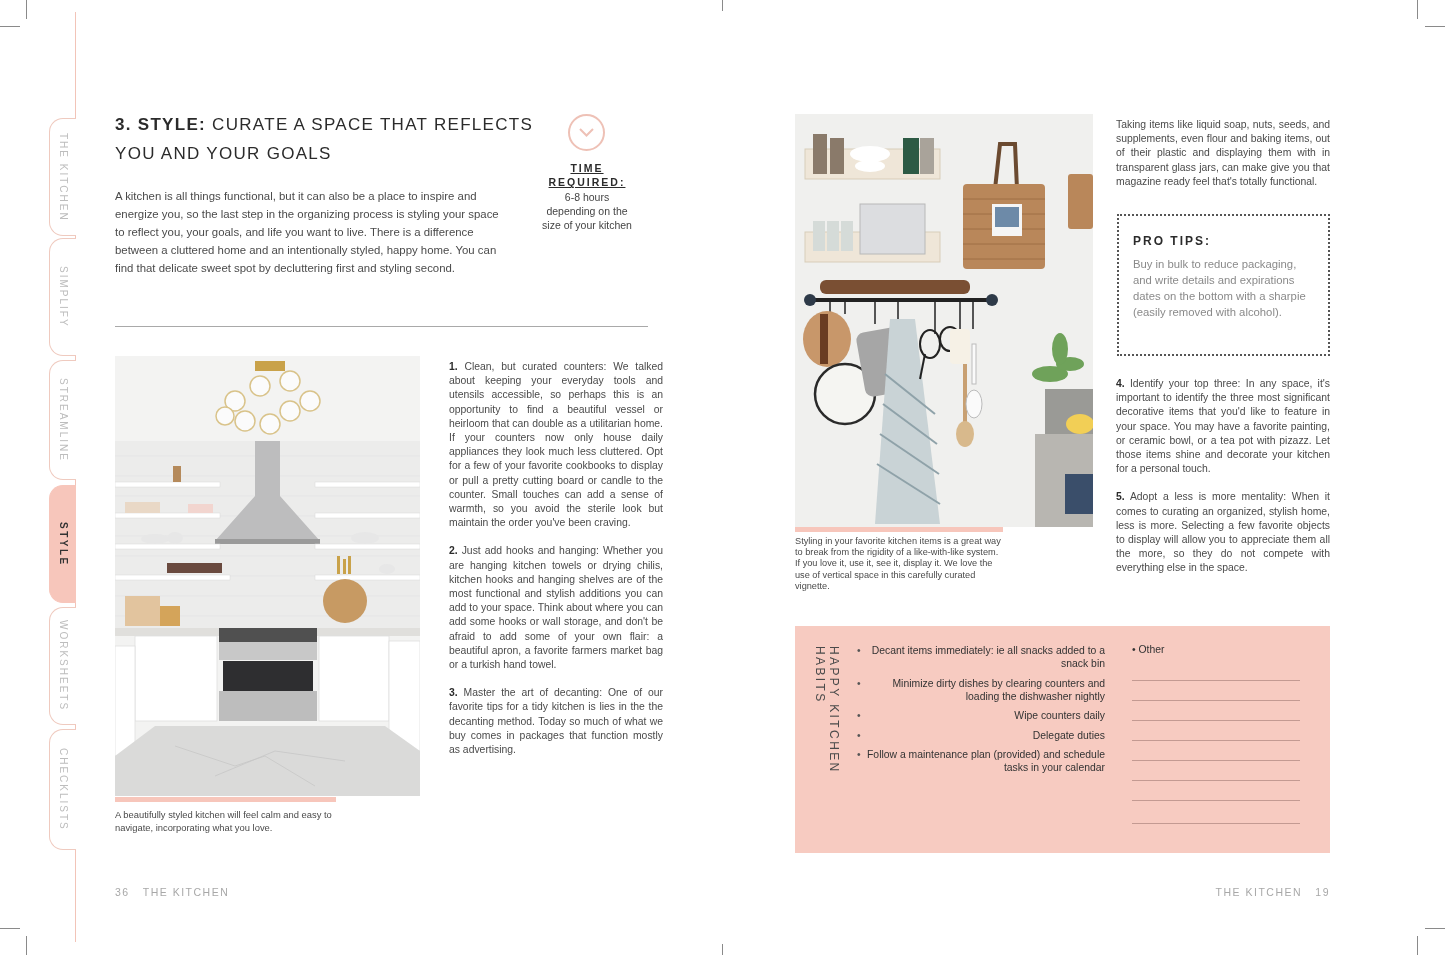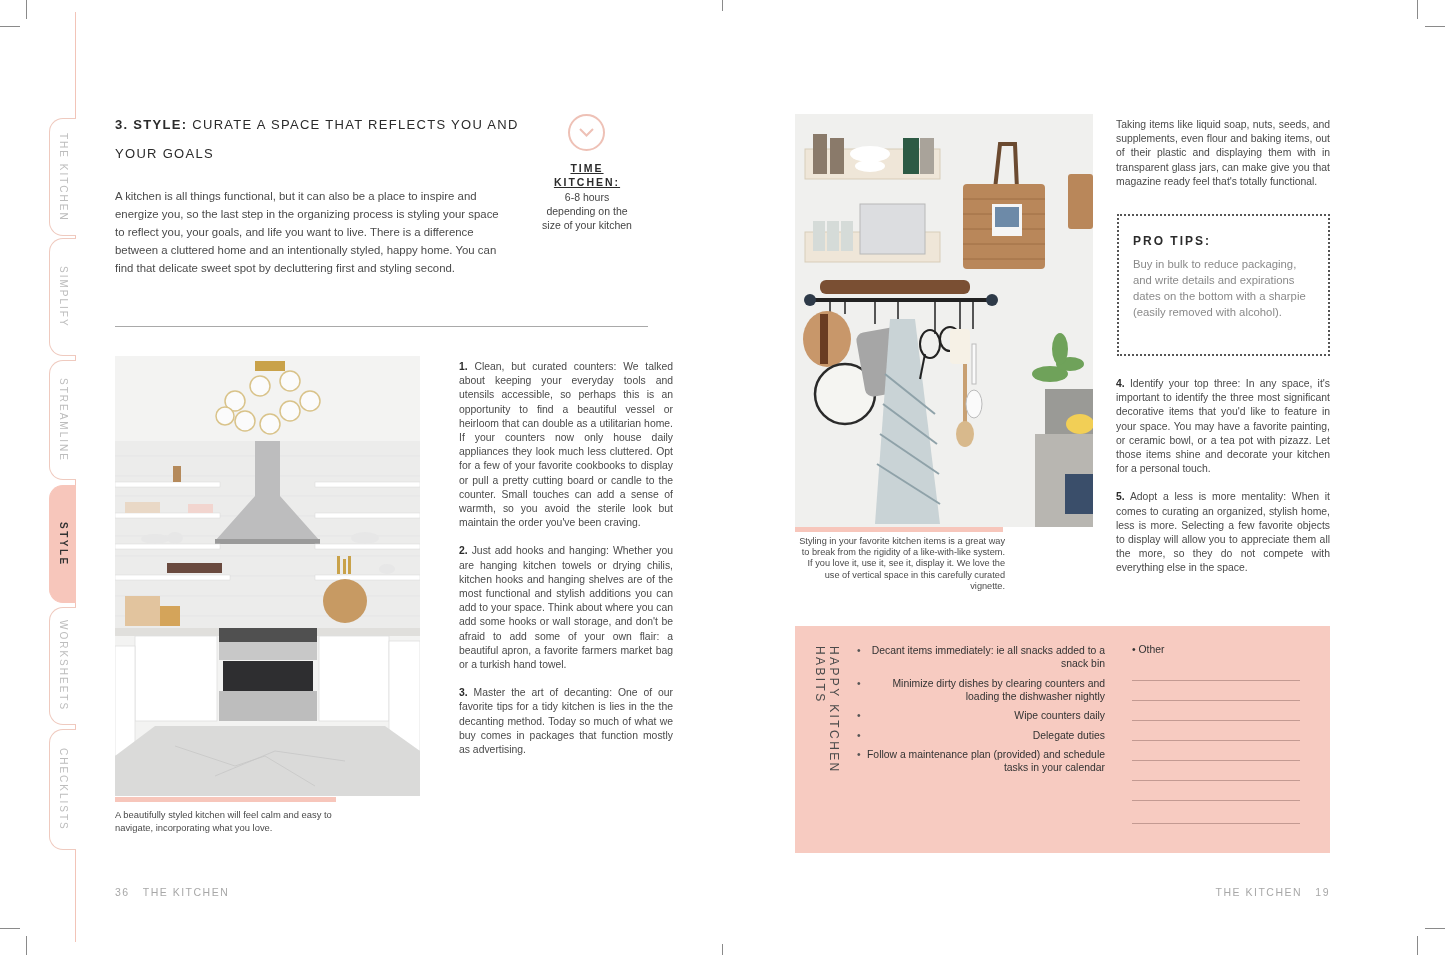--- a/index.html
+++ b/index.html
@@ -12,21 +12,21 @@
   .crop { position: absolute; background: #8a8a8a; }
 
   
   .tab-edge { position: absolute; left: 75px; top: 12px; width: 1px; height: 930px; background: #f2c4b8; }
   .tab { position: absolute; left: 49px; width: 27px; border: 1px solid #efcabf; border-right: none;
          border-radius: 14px 0 0 14px; background: #fff; display: flex; align-items: center; justify-content: center; }
   .tab.active { background: #f7c6bb; border-color: #f7c6bb; }
   .tab span { writing-mode: vertical-rl; font-size: 10px; letter-spacing: 2px; color: #bdbdbd; white-space: nowrap; }
   .tab.active span { color: #333; font-weight: bold; letter-spacing: 2.5px; }
 
-  .title { left: 115px; top: 110px; width: 420px; font-size: 13px; line-height: 29px; letter-spacing: 1.3px; color: #2b2b2b; }
+  .title { left: 115px; top: 110px; width: 420px; font-size: 17px; line-height: 29px; letter-spacing: 1.3px; color: #2b2b2b; }
   .title b { font-weight: bold; }
   .intro { left: 115px; top: 187px; width: 392px; font-size: 11.4px; line-height: 18px; color: #4a4a4a; }
 
   .clock { left: 568px; top: 114px; width: 37px; height: 37px; border: 2px solid #eec1b6; border-radius: 50%; }
   .time-block { left: 540px; top: 161px; width: 94px; text-align: center; font-size: 10.5px; line-height: 14.3px; color: #444; }
   .time-block .lbl { font-weight: bold; letter-spacing: 2px; color: #2b2b2b; display: block; text-decoration: underline; }
 
   .rule { left: 115px; top: 326px; width: 533px; height: 1px; background: #a9a9a9; }
 
   .photo { overflow: hidden; }
@@ -91,21 +91,21 @@
 
 <div class="abs intro">A kitchen is all things functional, but it can also be a place to inspire and energize you, so the last step in the organizing process is styling your space to reflect you, your goals, and life you want to live. There is a difference between a cluttered home and an intentionally styled, happy home. You can find that delicate sweet spot by decluttering first and styling second.</div>
 
 <div class="abs clock">
   <svg width="33" height="33" viewBox="0 0 33 33" style="position:absolute;left:0;top:0;">
     <polyline points="10,13 16.5,19.5 23,13" fill="none" stroke="#eec1b6" stroke-width="2"></polyline>
   </svg>
 </div>
 <div class="abs time-block">
   <span class="lbl">TIME</span>
-  <span class="lbl">KITCHEN:</span>
+  <span class="lbl">REQUIRED:</span>
   <span>6-8 hours depending on the size of your kitchen</span>
 </div>
 
 <div class="abs rule"></div>
 
 <div class="abs photo" style="left:115px;top:356px;width:305px;height:440px;background:#f1f1f0;">
   <svg width="305" height="440" viewBox="0 0 305 440">
     <rect width="305" height="440" fill="#f3f3f2"></rect>
     <rect x="0" y="85" width="305" height="190" fill="#ececeb"></rect>
     <g stroke="#e3e3e3" stroke-width="0.6">
@@ -180,21 +180,21 @@
     <polygon points="0,400 40,370 270,370 305,395 305,440 0,440" fill="#dadad9"></polygon>
     <g stroke="#c7c7c7" stroke-width="0.8" fill="none">
       <path d="M60,390 L120,410 L150,400 L200,430"></path>
         <path d="M100,420 L160,395 L230,405"></path>
     </g>
   </svg>
 </div>
 <div class="abs pink-bar" style="left:115px;top:797px;width:221px;"></div>
 <div class="abs caption" style="left:115px;top:809px;width:230px;">A beautifully styled kitchen will feel calm and easy to navigate, incorporating what you love.</div>
 
-<div class="abs body-col" style="left:459px;top:360px;width:214px;">
+<div class="abs body-col" style="left:449px;top:360px;width:214px;">
   <p><span class="n">1.</span><span> Clean, but curated counters: We talked about keeping your everyday tools and utensils accessible, so perhaps this is an opportunity to find a beautiful vessel or heirloom that can double as a utilitarian home. If your counters now only house daily appliances they look much less cluttered. Opt for a few of your favorite cookbooks to display or pull a pretty cutting board or candle to the counter. Small touches can add a sense of warmth, so you avoid the sterile look but maintain the order you've been craving.</span></p>
   <p><span class="n">2.</span><span> Just add hooks and hanging: Whether you are hanging kitchen towels or drying chilis, kitchen hooks and hanging shelves are of the most functional and stylish additions you can add to your space. Think about where you can add some hooks or wall storage, and don't be afraid to add some of your own flair: a beautiful apron, a favorite farmers market bag or a turkish hand towel.</span></p>
   <p><span class="n">3.</span><span> Master the art of decanting: One of our favorite tips for a tidy kitchen is lies in the the decanting method. Today so much of what we buy comes in packages that function mostly as advertising.</span></p>
 </div>
 
 <div class="abs folio" style="left:115px;top:886px;white-space:pre;">36   THE KITCHEN</div>
 
 <div class="abs photo" style="left:795px;top:114px;width:298px;height:413px;">
   <svg width="298" height="413" viewBox="0 0 298 413">
     <rect width="298" height="413" fill="#f0f0ee"></rect>
@@ -267,21 +267,21 @@
         <ellipse cx="275" cy="250" rx="14" ry="7"></ellipse>
         <ellipse cx="265" cy="235" rx="8" ry="16"></ellipse>
       </g>
     <rect x="250" y="275" width="48" height="55" fill="#9a9a96"></rect>
     <ellipse cx="285" cy="310" rx="14" ry="10" fill="#f2cf56"></ellipse>
     <rect x="240" y="320" width="58" height="93" fill="#b8b6b1"></rect>
     <rect x="270" y="360" width="28" height="40" fill="#3a4e6a"></rect>
   </svg>
 </div>
 <div class="abs pink-bar" style="left:795px;top:527px;width:208px;"></div>
-<div class="abs caption" style="left:795px;top:536px;width:210px;font-size:9.2px;line-height:11.2px;text-align:right;">Styling in your favorite kitchen items is a great way to break from the rigidity of a like-with-like system. If you love it, use it, see it, display it. We love the use of vertical space in this carefully curated vignette.</div>
+<div class="abs caption" style="left:795px;top:536px;width:210px;font-size:9.2px;line-height:11.2px;">Styling in your favorite kitchen items is a great way to break from the rigidity of a like-with-like system. If you love it, use it, see it, display it. We love the use of vertical space in this carefully curated vignette.</div>
 
 <div class="abs body-col" style="left:1116px;top:118px;width:214px;">Taking items like liquid soap, nuts, seeds, and supplements, even flour and baking items, out of their plastic and displaying them with in transparent glass jars, can make give you that magazine ready feel that's totally functional.</div>
 
 <div class="abs protips">
   <h4>PRO TIPS:</h4>
   <p>Buy in bulk to reduce packaging, and write details and expirations dates on the bottom with a sharpie (easily removed with alcohol).</p>
 </div>
 
 <div class="abs body-col" style="left:1116px;top:377px;width:214px;">
   <p><span class="n">4.</span><span> Identify your top three: In any space, it's important to identify the three most significant decorative items that you'd like to feature in your space. You may have a favorite painting, or ceramic bowl, or a tea pot with pizazz. Let those items shine and decorate your kitchen for a personal touch.</span></p>

